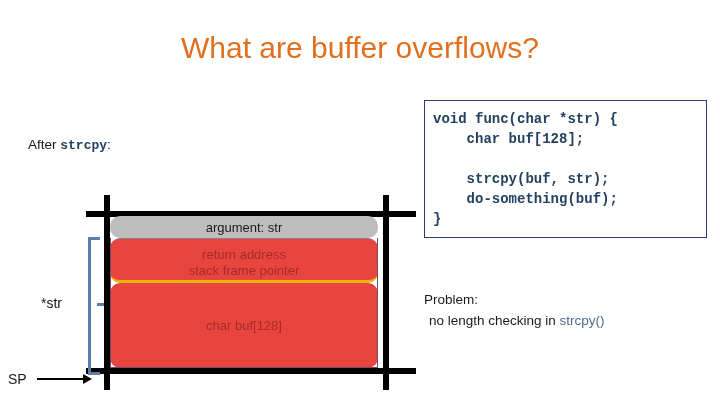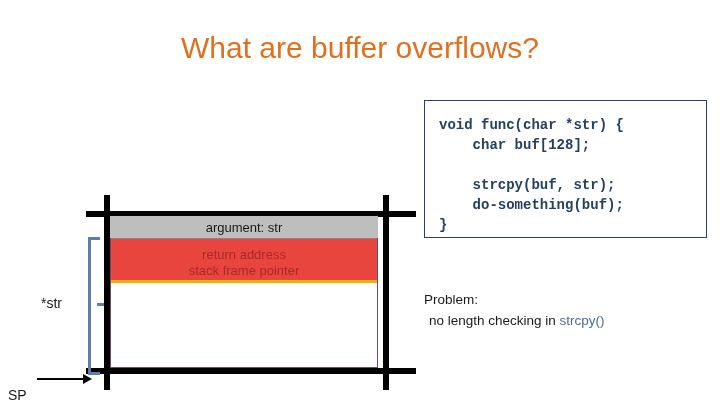--- a/index.html
+++ b/index.html
@@ -57,21 +57,21 @@
     left: 424px;
     top: 100px;
     width: 283px;
     height: 138px;
     border: 1.5px solid #2C3C78;
     background: #ffffff;
     box-sizing: border-box;
     padding: 8px 0 0 8px;
   }
   #code-box pre {
-    margin: 6px;
+    margin: 0;
     font-family: "Liberation Mono", monospace;
     font-size: 14px;
     line-height: 20px;
     color: #24415F;
     font-weight: bold;
     white-space: pre;
   }
 
   
   #problem-1 {
@@ -131,20 +131,21 @@
     position: absolute;
     left: 0;
     width: 268px;
     box-sizing: border-box;
     text-align: center;
     font-size: 13px;
     line-height: 1;
     display: flex;
     align-items: center;
     justify-content: center;
+    border-radius: 10px;
   }
   #cell-arg {
     top: 0px;
     height: 22px;
     background: #BEBEBE;
     color: #1a1a1a;
   }
   .cell-red {
     background: #E8453F;
     color: #A62B28;
@@ -207,21 +208,20 @@
     white-space: nowrap;
   }
 
   
   #sp-label {
     position: absolute;
     left: 8px;
     top: 371px;
     font-size: 14px;
     color: #1a1a1a;
-    margin-top: 16px;
   }
   #sp-arrow-line {
     position: absolute;
     left: 37px;
     top: 378px;
     width: 48px;
     height: 2px;
     background: #000000;
   }
   #sp-arrow-head {
@@ -236,20 +236,21 @@
   }
 </style>
 </head>
 <body>
 
 <div id="slide">
 
   <div id="title">What are buffer overflows?</div>
 
 
+  <div class="prose" id="prose-line2"><span>After  </span><span class="mono-inline">strcpy</span><span>:</span></div>
 
   <div id="code-box">
     <pre>void func(char *str) {
     char buf[128];
 
     strcpy(buf, str);
     do-something(buf);
 }</pre>
   </div>
 
@@ -259,20 +260,21 @@
   <div id="stack">
     <div class="bar-h" id="bar-top"></div>
     <div class="bar-h" id="bar-bottom"></div>
     <div class="bar-v" id="bar-left"></div>
     <div class="bar-v" id="bar-right"></div>
 
     <div id="cells">
       <div class="cell" id="cell-arg">argument:  str</div>
       <div class="cell cell-red" id="cell-ret">return address</div>
       <div class="cell cell-red" id="cell-sfp">stack frame pointer</div>
+      <div class="cell cell-red" id="cell-buf">char buf[128]</div>
       <div id="red-outline"></div>
     </div>
   </div>
 
   <div id="brace"></div>
   <div id="brace-nub"></div>
   <div id="str-label">*str</div>
 
   <div id="sp-label">SP</div>
   <div id="sp-arrow-line"></div>

